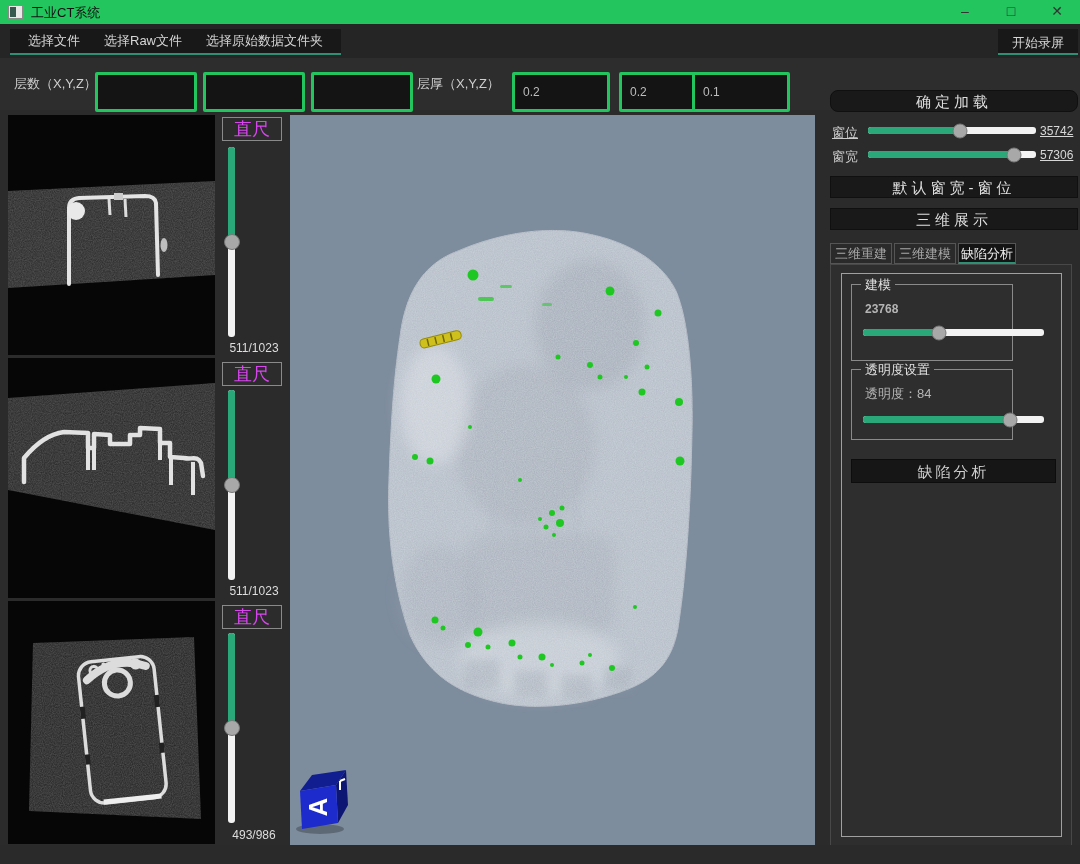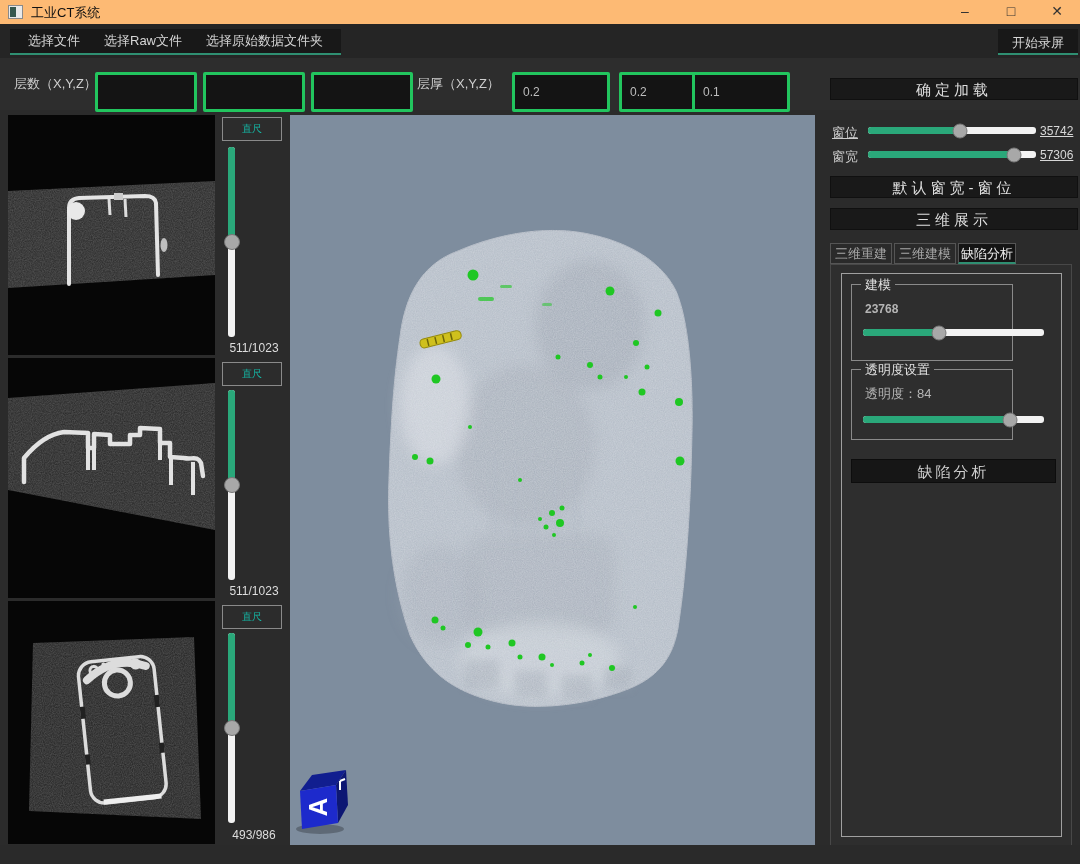--- a/index.html
+++ b/index.html
@@ -1,19 +1,19 @@
 <!DOCTYPE html>
 <html><head>
 <meta charset="utf-8">
 <style>
   * { margin:0; padding:0; box-sizing:border-box; }
   html,body { width:1080px; height:864px; overflow:hidden; background:#2b2b2b;
               font-family:"Liberation Sans", sans-serif; }
   
-  .titlebar { position:absolute; left:0; top:0; width:1080px; height:25px; background:#fdba74; }
+  .titlebar { position:absolute; left:0; top:0; width:1080px; height:25px; background:#22c55e; }
   .app-icon { position:absolute; left:8px; top:5px; width:15px; height:14px; border:1px solid #8a8a8a; background:#e9e9e9; }
   .app-icon .half { position:absolute; left:1px; top:1px; width:6px; height:10px; background:#37584e; }
   .app-title { position:absolute; left:31px; top:4px; font-size:13px; color:#111; }
   .winbtn { position:absolute; top:0; width:46px; height:24px; text-align:center; line-height:22px;
             font-size:14px; color:#333; cursor:pointer; }
   
   .menubar { position:absolute; left:0; top:24px; width:1080px; height:34px; background:#252525; }
   .menu-group { position:absolute; left:10px; top:5px; height:26px; background:#181818;
                 border-bottom:2px solid #2f8f72; display:flex; align-items:center; padding:0 6px; }
   .menu-btn { color:#d6d6d6; font-size:13px; padding:3px 12px; cursor:pointer; white-space:nowrap; }
@@ -21,21 +21,21 @@
                 border-bottom:2px solid #2f8f72; color:#d6d6d6; font-size:13px;
                 padding:5px 14px 0 14px; cursor:pointer; }
   
   .paramrow { position:absolute; left:0; top:58px; width:1080px; height:52px; background:#2d2d2d; }
   .plabel { position:absolute; top:17px; font-size:13px; color:#cfcfcf; }
   .pinput { position:absolute; top:14px; height:20px; background:#141414; border:3px solid #22c55e;
             border-radius:2px; color:#bdbdbd; font-size:12px; padding:17px 8px; }
   
   .slice-img { position:absolute; left:8px; width:207px; background:#000; overflow:hidden; }
   .ruler-btn { position:absolute; left:222px; width:60px; height:24px; background:#2c2c2c;
-               border:1px solid #8a8a8a; color:#14b8a6; font-size:10px; text-align:center;
+               border:1px solid #8a8a8a; color:#d946ef; font-size:18px; text-align:center;
                line-height:22px; cursor:pointer; }
   .vtrack { position:absolute; left:228px; width:7px; background:#f2f2f2; border-radius:3px; cursor:pointer; }
   .vfill  { position:absolute; left:0; top:0; width:100%; background:#2aa87a; border-radius:3px; }
   .vhandle{ position:absolute; left:50%; width:16px; height:16px; border-radius:50%;
             background:#a8a8a8; border:1px solid #777; transform:translate(-50%,-50%); cursor:grab; }
   .fraction { position:absolute; left:218px; width:72px; text-align:center; font-size:12px; color:#dddddd; }
   
   .viewport { position:absolute; left:290px; top:115px; width:525px; height:730px; background:#7e8d9e; }
   
   .rbtn { position:absolute; left:830px; width:248px; height:22px; background:#191919;
@@ -277,21 +277,21 @@
       <ellipse cx="30" cy="714" rx="24" ry="5" fill="#000000" opacity="0.25"></ellipse>
       <polygon points="10,676 22,660 56,655 46,670" fill="#111e8f"></polygon>
       <polygon points="46,670 56,655 58,690 48,708" fill="#0d1773"></polygon>
       <polygon points="10,676 46,670 48,708 12,714" fill="#1d2acc"></polygon>
       <path d="M50,666 L55,664 M50,666 L50,675" stroke="#ffffff" stroke-width="2" fill="none"></path>
       <text transform="rotate(-90 28 692)" x="28" y="692" font-size="26" font-weight="bold" fill="#ffffff" text-anchor="middle" dominant-baseline="central">A</text>
     </g>
   </svg>
 </div>
 
-<div class="rbtn" style="top:78px;">确定加载</div>
+<div class="rbtn" style="top:90px;border-radius:8px;">确定加载</div>
 
 <div class="slabel" style="top:124px;text-decoration:underline;">窗位</div>
 <div class="htrack" style="left:868px; top:127px; width:168px;">
   <div class="hfill" style="width: 55%;"></div>
   <div class="hhandle" style="left: 55%;"></div>
 </div>
 <div class="svalue" style="top:124px;">35742</div>
 
 <div class="slabel" style="top:148px;">窗宽</div>
 <div class="htrack" style="left:868px; top:151px; width:168px;">

